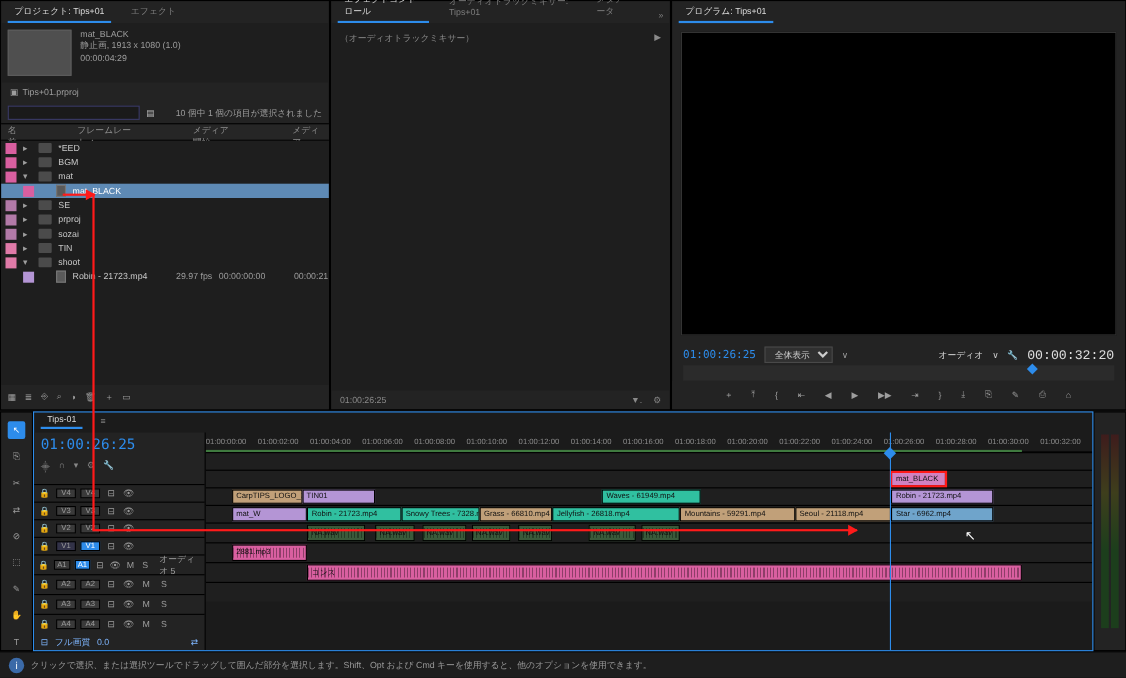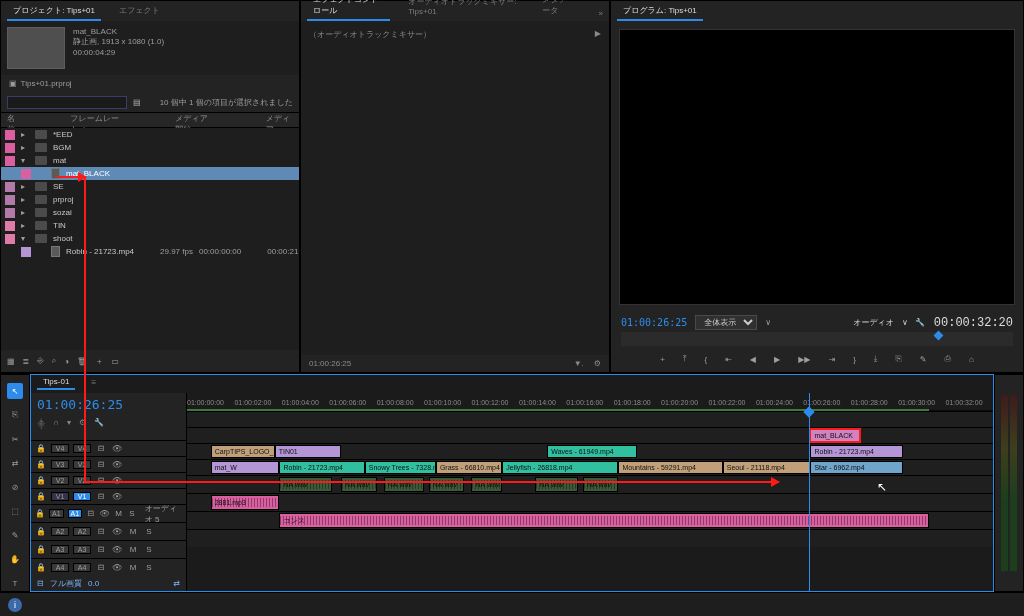--- a/index.html
+++ b/index.html
@@ -487,18 +487,19 @@
   </div>
 
   <div class="meters">
     <div class="meter"></div>
     <div class="meter"></div>
   </div>
 </div>
 
 <div class="status">
   <span class="i">i</span>
+  <span>クリックで選択、または選択ツールでドラッグして囲んだ部分を選択します。Shift、Opt および Cmd キーを使用すると、他のオプションを使用できます。</span>
 </div>
 
 <div class="anno-v" style="left:84px; top:176px; height:306px;"></div>
 <div class="anno-h" style="left:57px; top:176px; width:29px;"></div>
 <div class="anno-h" style="left:84px; top:481px; width:695px;"></div>
 <div class="cursor-img" style="left:877px; top:480px;">↖</div>
 
 </body></html>

